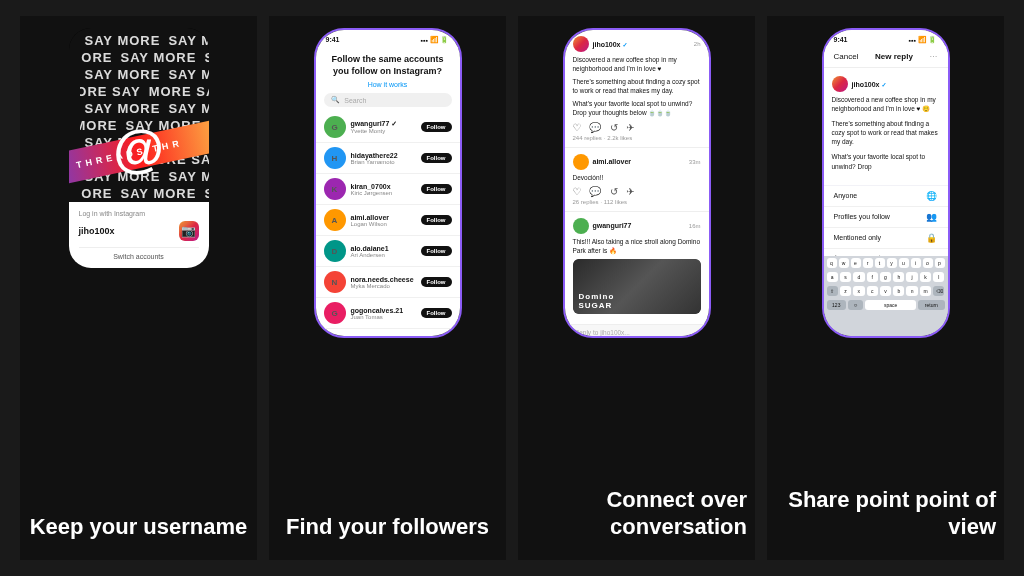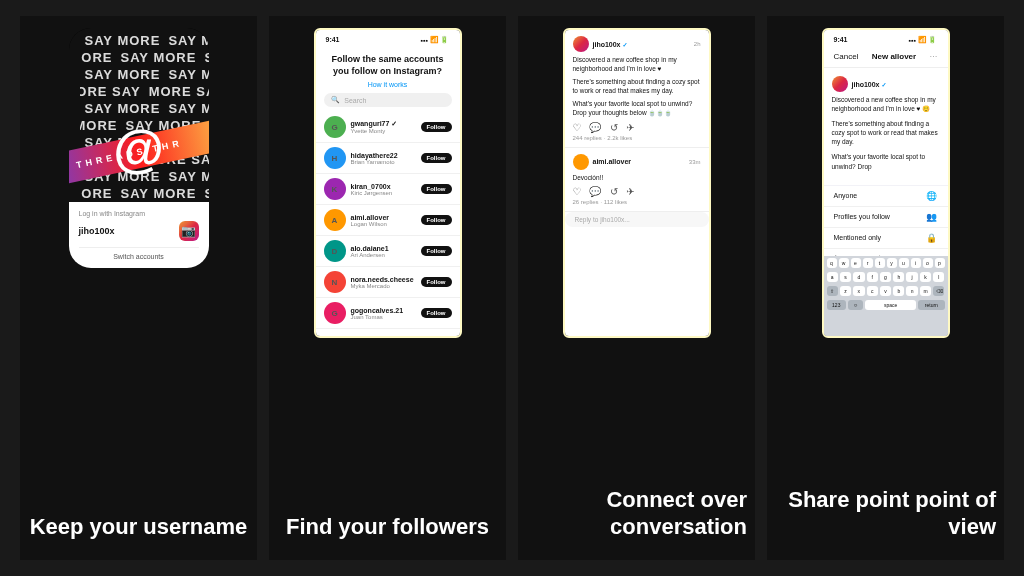--- a/index.html
+++ b/index.html
@@ -41,22 +41,22 @@
       font-weight: 700;
       text-align: right;
       line-height: 1.2;
       margin-top: auto;
       padding-top: 10px;
     }
 
     
     .phone {
       background: #1c1c1e;
-      border-radius: 6px;
-      border: 2px solid #fef9c3;
+      border-radius: 30px;
+      border: 2px solid #8b5cf6;
       overflow: hidden;
       position: relative;
       flex-shrink: 0;
     }
 
     .login-label {
       font-size: 7px;
       color: #888;
       margin-bottom: 4px;
     }
@@ -715,20 +715,32 @@
           <div class="post-text">Devoción!!</div>
           <div class="post-actions">
             <span class="post-action">♡</span>
             <span class="post-action">💬</span>
             <span class="post-action">↺</span>
             <span class="post-action">✈</span>
           </div>
           <div class="post-stats">26 replies · 112 likes</div>
         </div>
 
+        <div class="feed-post">
+          <div class="post-header">
+            <div class="post-avatar avatar-green"></div>
+            <span class="post-username">gwanguri77</span>
+            <span class="post-time">16m</span>
+          </div>
+          <div class="post-text">This!!! Also taking a nice stroll along Domino Park after is 🔥</div>
+          <div class="post-image">
+            <span style="position:absolute; inset:0; background:linear-gradient(135deg,#2a2a2a,#555,#333); border-radius:6px;"></span>
+            <span class="post-image-text">Domino<br>SUGAR</span>
+          </div>
+        </div>
         <div class="reply-bar">Reply to jiho100x...</div>
       </div>
     </div>
     <div class="panel-label">Connect over
 conversation</div>
   </div>
 
   <div class="panel" style="background:#111; padding:12px 8px 20px; display:flex; flex-direction:column; align-items:center; justify-content:space-between;">
     <div class="phone" style="width:128px; height:310px; position:relative;">
       <div class="compose-screen">
@@ -736,21 +748,21 @@
           <div class="phone-status-bar">
             <span>9:41</span>
             <div class="status-icons">
               <span>▪▪▪</span>
               <span>📶</span>
               <span>🔋</span>
             </div>
           </div>
           <div class="compose-header">
             <span class="compose-cancel">Cancel</span>
-            <span class="compose-title">New allover</span>
+            <span class="compose-title">New reply</span>
             <span class="compose-next">···</span>
           </div>
           <div class="compose-body">
             <div class="compose-post-header">
               <div class="post-avatar avatar-colors"></div>
               <span class="post-username">jiho100x <span class="post-verified">✓</span></span>
             </div>
             <div class="compose-text">Discovered a new coffee shop in my neighborhood and I'm in love ♥ 😊</div>
             <div class="compose-text">There's something about finding a cozy spot to work or read that makes my day.</div>
             <div class="compose-text">What's your favorite local spot to unwind? Drop</div>

